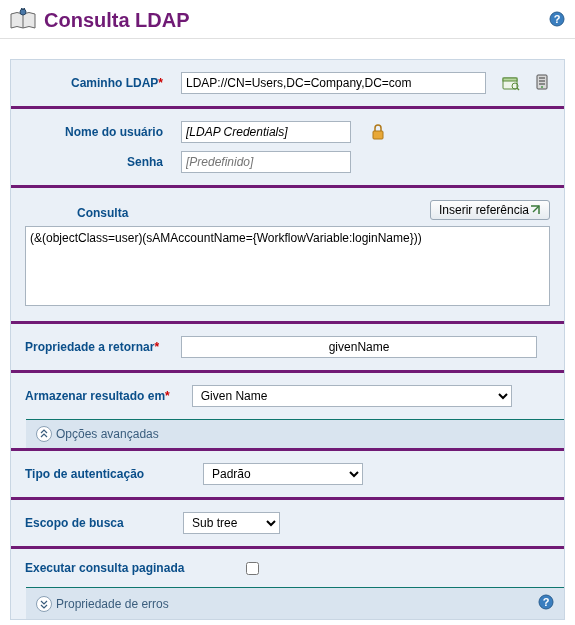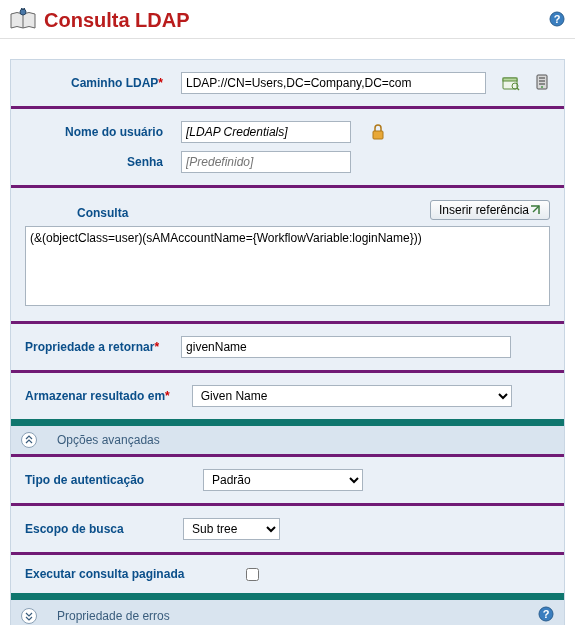--- a/index.html
+++ b/index.html
@@ -12,21 +12,21 @@
   }
   .header {
     display: flex;
     align-items: center;
     padding: 8px 10px 6px 10px;
     border-bottom: 1px solid #e0e0e0;
   }
   .header-title {
     font-size: 20px;
     font-weight: bold;
-    color: #b91c1c;
+    color: #701a75;
     margin-left: 8px;
     flex: 1;
   }
   .help-icon-top {
     color: #1e64a8;
     font-size: 14px;
     cursor: pointer;
   }
   .panel {
     background: #eaf0f7;
@@ -82,24 +82,25 @@
     background: linear-gradient(#fdfdfd, #e6ebf0);
     cursor: pointer;
     display: inline-flex;
     align-items: center;
     gap: 0;
   }
   .icon-btn { cursor: pointer; display: inline-flex; }
   .collapse-header {
     display: flex;
     align-items: center;
-    gap: 20px;
+    gap: 4px;
     padding: 6px 10px;
     background: #d9e4ef;
-    border-top: 7px solid #0f766e;
+    border-top: 1px solid #0f766e;
+    margin-left: 15px;
   }
   .chevron-circle {
     width: 16px; height: 16px;
     border: 1px solid #8aa0b5;
     border-radius: 50%;
     background: #fff;
     display: inline-flex;
     align-items: center;
     justify-content: center;
     font-size: 10px;
@@ -196,21 +197,21 @@
       </button>
     </div>
     <textarea style="">(&amp;(objectClass=user)(sAMAccountName={WorkflowVariable:loginName}))</textarea>
   </div>
 
   <div class="section">
     <div class="row">
       <span class="label left">
         <span>Propriedade a retornar</span><span class="req">*</span>
       </span>
-      <input type="text" style="width: 330px;" value="givenName">
+      <input type="text" style="width: 356px; text-align: center;" value="givenName">
     </div>
   </div>
 
   <div class="section">
     <div class="row">
       <span class="label left">
         <span>Armazenar resultado em</span><span class="req">*</span>
       </span>
       <select style="width:320px">
         <option>Given Name</option>

